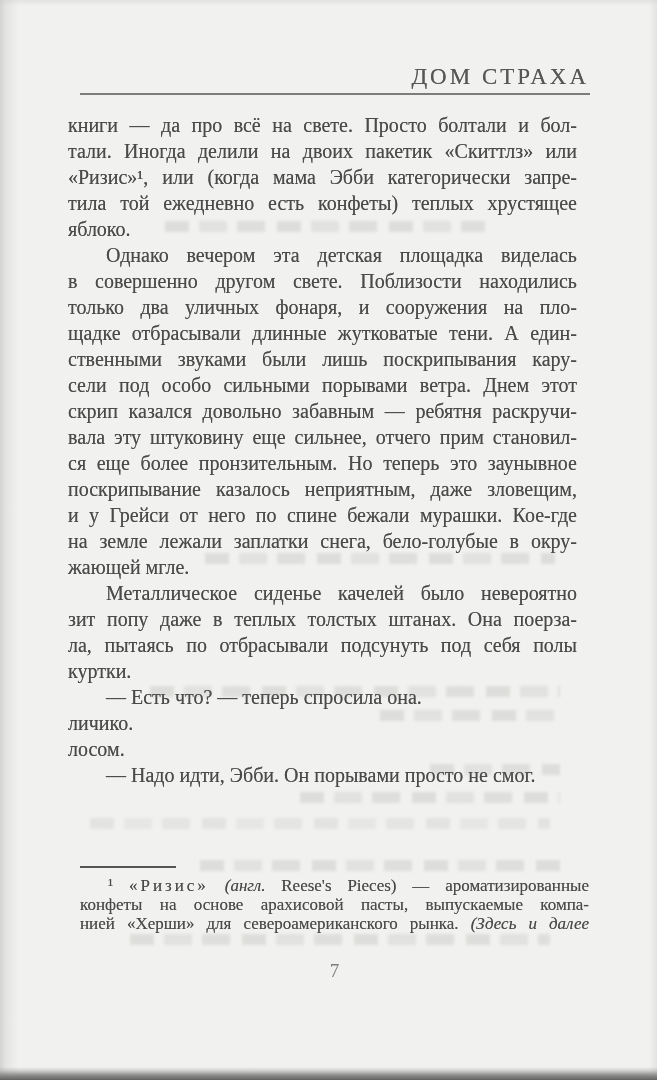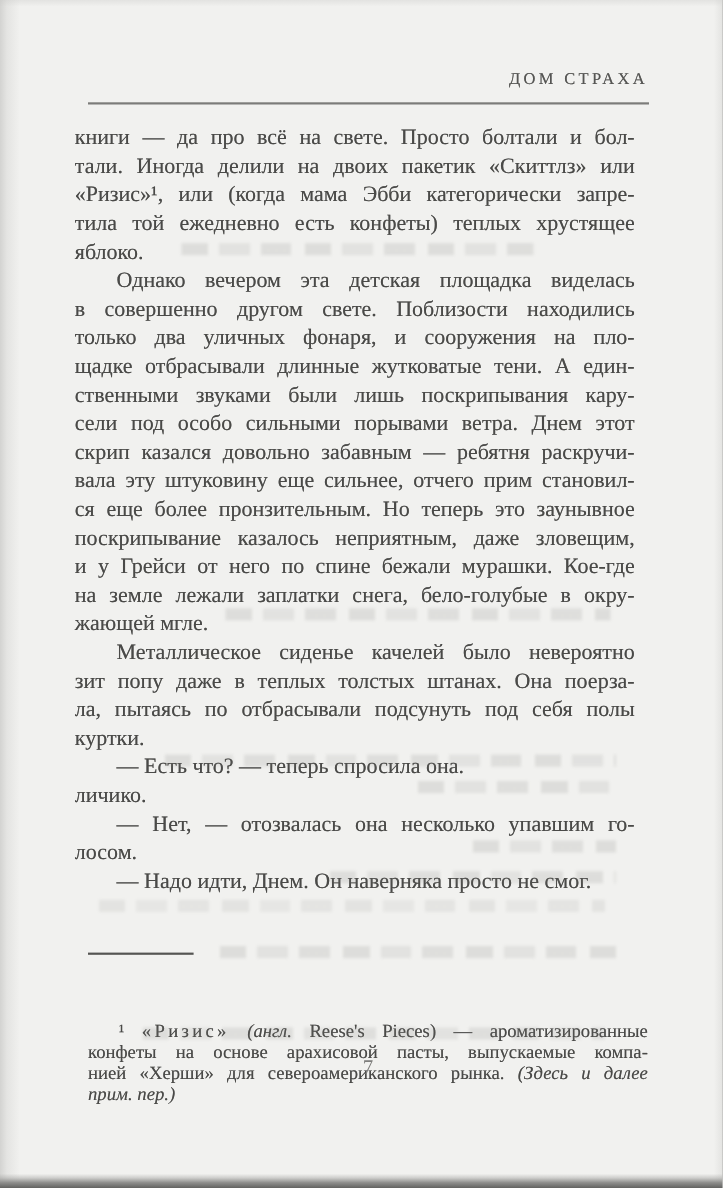--- a/index.html
+++ b/index.html
@@ -24,21 +24,21 @@
     background:linear-gradient(270deg,rgba(210,210,208,.45),rgba(210,210,208,0));
   }
   .edge-bottom{
     position:absolute;left:0;right:0;bottom:0;height:13px;
     background:linear-gradient(180deg,rgba(150,150,148,0) 0%,rgba(160,160,158,.45) 30%,#8f8f8d 62%,#626260 100%);
   }
   
   .running-head{
     position:absolute;left:80px;top:64px;width:509px;
     text-align:right;
-    font-size:15px;letter-spacing:3px;
+    font-size:23px;letter-spacing:3px;
     color:#565654;
     text-shadow:0 0 .5px rgba(86,86,84,.7);
   }
   .head-rule{
     position:absolute;left:80px;top:93px;width:510px;height:2px;
     background:#7c7c7a;
   }
   
   .body{
     position:absolute;left:68px;top:112px;width:509px;
@@ -47,21 +47,21 @@
   }
   .ln{text-align:justify;text-align-last:justify;white-space:normal;}
   .ln.end{text-align-last:left;}
   .ln.ind{text-indent:38px;}
   
   .fn-rule{
     position:absolute;left:80px;top:866px;width:96px;height:2px;
     background:#555553;
   }
   .footnote{
-    position:absolute;left:80px;top:928px;width:509px;
+    position:absolute;left:80px;top:876px;width:509px;
     font-size:17px;line-height:19px;color:#4a4a48;
     text-shadow:0 0 .4px rgba(74,74,72,.6);
   }
   .fn-line{text-align:justify;text-align-last:justify;}
   .fn-line.end{text-align-last:left;}
   .fn-line.ind{text-indent:28px;}
   .it{font-style:italic;}
   .ls{letter-spacing:3px;}
   .pageno{
     position:absolute;left:80px;top:960px;width:509px;
@@ -123,33 +123,31 @@
 
     <div class="ln ind">Металлическое сиденье качелей было невероятно</div>
     <div class="ln">зит попу даже в теплых толстых штанах. Она поерза-</div>
     <div class="ln">ла, пытаясь по отбрасывали подсунуть под себя полы</div>
     <div class="ln end">куртки.</div>
 
     <div class="ln ind end">— Есть что? — теперь спросила она.</div>
 
     <div class="ln end">личико.</div>
 
-    <div class="ln ind">— Нет, — отозвалась она несколько упавшим го-</div>
     <div class="ln end">лосом.</div>
 
-    <div class="ln ind end">— Надо идти, Днем. Он наверняка просто не смог.</div>
+    <div class="ln ind end">— Надо идти, Эбби. Он порывами просто не смог.</div>
   </div>
 
   <div class="fn-rule"></div>
 
   <div class="footnote">
     <div class="fn-line ind"><span>¹ </span><span class="ls">«Ризис»</span><span> </span><span class="it">(англ. </span><span>Reese's Pieces) — ароматизированные</span></div>
     <div class="fn-line">конфеты на основе арахисовой пасты, выпускаемые компа-</div>
     <div class="fn-line"><span>нией «Херши» для североамериканского рынка. </span><span class="it">(Здесь и далее</span></div>
-    <div class="fn-line end it">прим. пер.)</div>
   </div>
 
   <div class="pageno">7</div>
 
   <div class="ghost g1"></div>
   <div class="ghost g2"></div>
   <div class="ghost g3"></div>
   <div class="ghost g4"></div>
   <div class="ghost g5"></div>
   <div class="ghost g6"></div>

